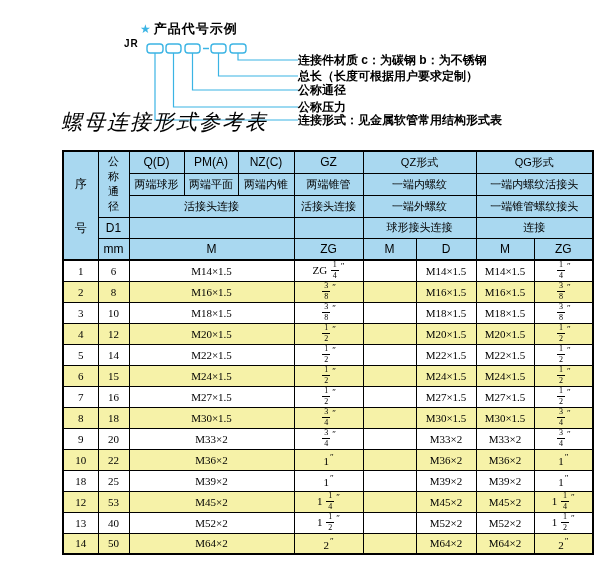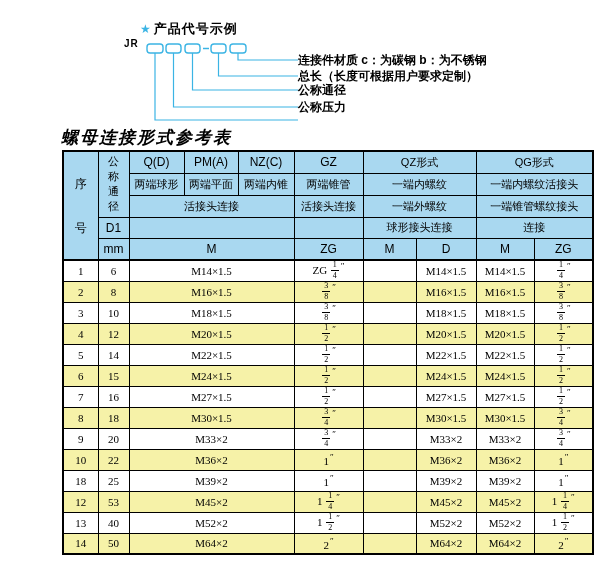--- a/index.html
+++ b/index.html
@@ -10,21 +10,21 @@
   .d-title{position:absolute;left:116px;top:20px;font-size:13px;font-weight:bold;letter-spacing:1px;}
   .d-title .star{color:var(--accent);font-size:12px;margin-right:2px;}
   .jr{position:absolute;left:100px;top:38px;font-size:10px;font-weight:bold;letter-spacing:1px;}
   .d-svg{position:absolute;left:100px;top:36px;}
   .d-svg .stroke{stroke:var(--accent);fill:none;}
   .d-svg rect{fill:#fff;stroke:var(--accent);}
   .dlabel{position:absolute;left:274px;height:15px;line-height:15px;
           font-size:12px;font-weight:bold;white-space:nowrap;}
 
   
-  .t-title{position:absolute;left:37px;top:126px;font-size:17px;font-weight:bold;font-style:italic;
+  .t-title{position:absolute;left:37px;top:108px;font-size:21px;font-weight:normal;font-style:italic;
            font-family:"Liberation Serif","DejaVu Serif",serif;letter-spacing:2px;}
 
   
   table.ref{position:absolute;left:38px;top:150px;width:530px;border-collapse:collapse;
             table-layout:fixed;border:2px solid #000;}
   .ref th,.ref td{border:1px solid #000;text-align:center;vertical-align:middle;padding:0;
                   overflow:hidden;}
   .ref thead th{background:var(--header-fill);font-weight:normal;font-size:11px;}
   .ref thead{border-bottom:2px solid #000;}
   .ref thead tr{height:22px;}
@@ -65,20 +65,21 @@
       <polyline points="68.5,17 68.5,54 174,54"></polyline>
       <polyline points="49.5,17 49.5,71 174,71"></polyline>
       <polyline points="31,17 31,84 174,84"></polyline>
     </g>
   </svg>
 
   <div class="dlabel" style="top:53px">连接件材质  c：为碳钢  b：为不锈钢</div>
   <div class="dlabel" style="top:69px">总长（长度可根据用户要求定制）</div>
   <div class="dlabel" style="top:83px">公称通径</div>
   <div class="dlabel" style="top:100px">公称压力</div>
+  <div class="dlabel" style="top:113px">连接形式：见金属软管常用结构形式表</div>
 
   <div class="t-title">螺母连接形式参考表</div>
 
   <table class="ref">
     <colgroup>
       <col style="width:35px">
         <col style="width:31px">
         <col style="width:55px">
         <col style="width:54px">
       <col style="width:56px">

